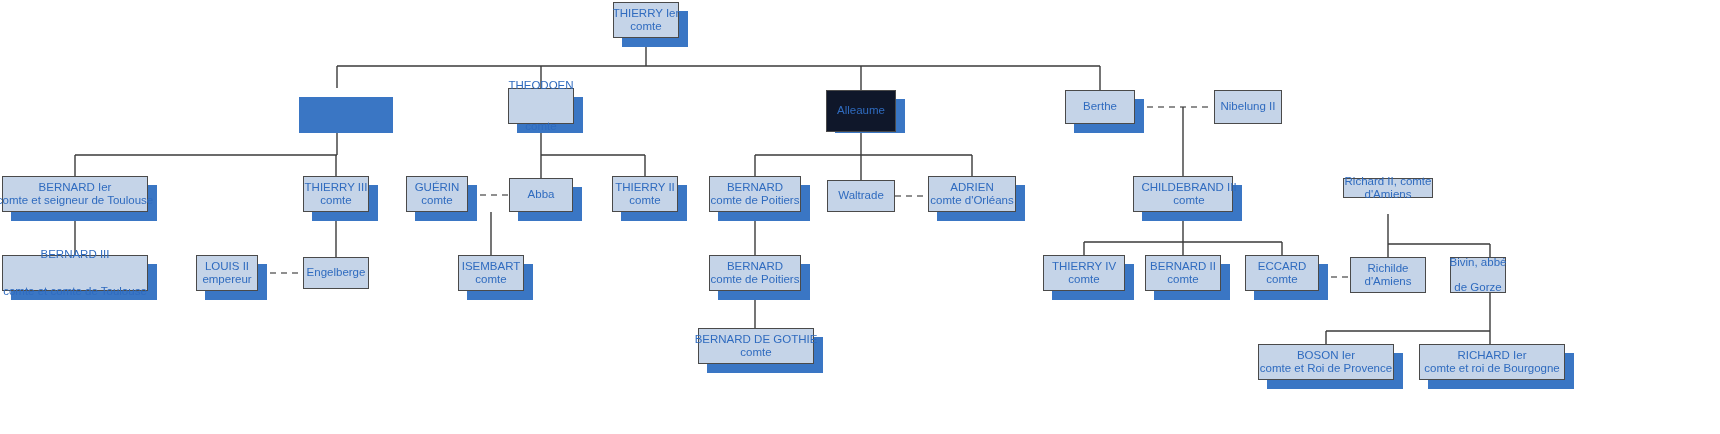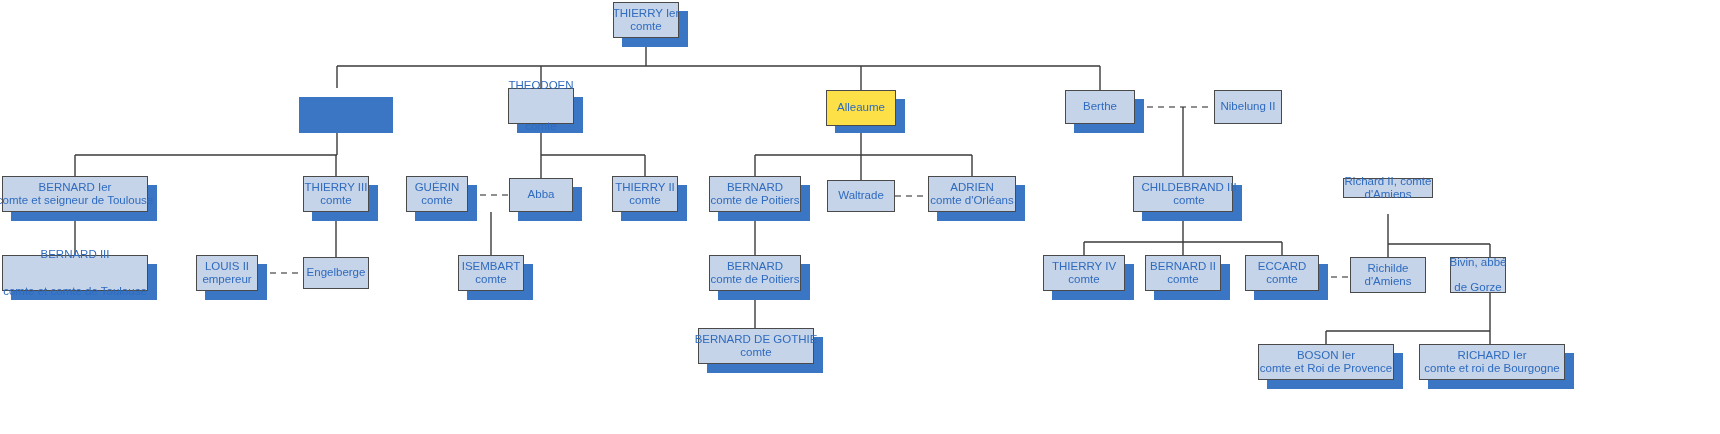--- a/index.html
+++ b/index.html
@@ -91,21 +91,21 @@
     <div class="shadow" style="left: 1267px; top: 353px; width: 136px; height: 36px; background: rgb(58, 118, 196);"></div>
     <div class="shadow" style="left: 1428px; top: 353px; width: 146px; height: 36px; background: rgb(58, 118, 196);"></div>
     <div class="node" style="left: 613px; top: 2px; width: 66px; height: 36px; background: rgb(197, 212, 232); border-color: rgb(74, 74, 74); color: rgb(47, 107, 191);">
       <span class="ln">THIERRY Ier</span>
       <span class="ln">comte</span>
     </div>
     <div class="node" style="left: 508px; top: 88px; width: 66px; height: 36px; background: rgb(197, 212, 232); border-color: rgb(74, 74, 74); color: rgb(47, 107, 191); gap: 28px;">
       <span class="ln">THEODOEN</span>
       <span class="ln">comte</span>
     </div>
-    <div class="node" style="left: 826px; top: 90px; width: 70px; height: 36px; background: #fde047; border-color: rgb(74, 74, 74); color: rgb(47, 107, 191); text-align: center;">
+    <div class="node" style="left: 826px; top: 90px; width: 70px; height: 42px; background: #0f172a; border-color: rgb(74, 74, 74); color: rgb(47, 107, 191); text-align: center;">
       <span class="ln">Alleaume</span>
     </div>
     <div class="node" style="left: 1065px; top: 90px; width: 70px; height: 34px; background: rgb(197, 212, 232); border-color: rgb(74, 74, 74); color: rgb(47, 107, 191);">
       <span class="ln">Berthe</span>
     </div>
     <div class="node" style="left: 1214px; top: 90px; width: 68px; height: 34px; background: rgb(197, 212, 232); border-color: rgb(74, 74, 74); color: rgb(47, 107, 191);">
       <span class="ln">Nibelung II</span>
     </div>
     <div class="node" style="left: 2px; top: 176px; width: 146px; height: 36px; background: rgb(197, 212, 232); border-color: rgb(74, 74, 74); color: rgb(47, 107, 191);">
       <span class="ln">BERNARD Ier</span>

